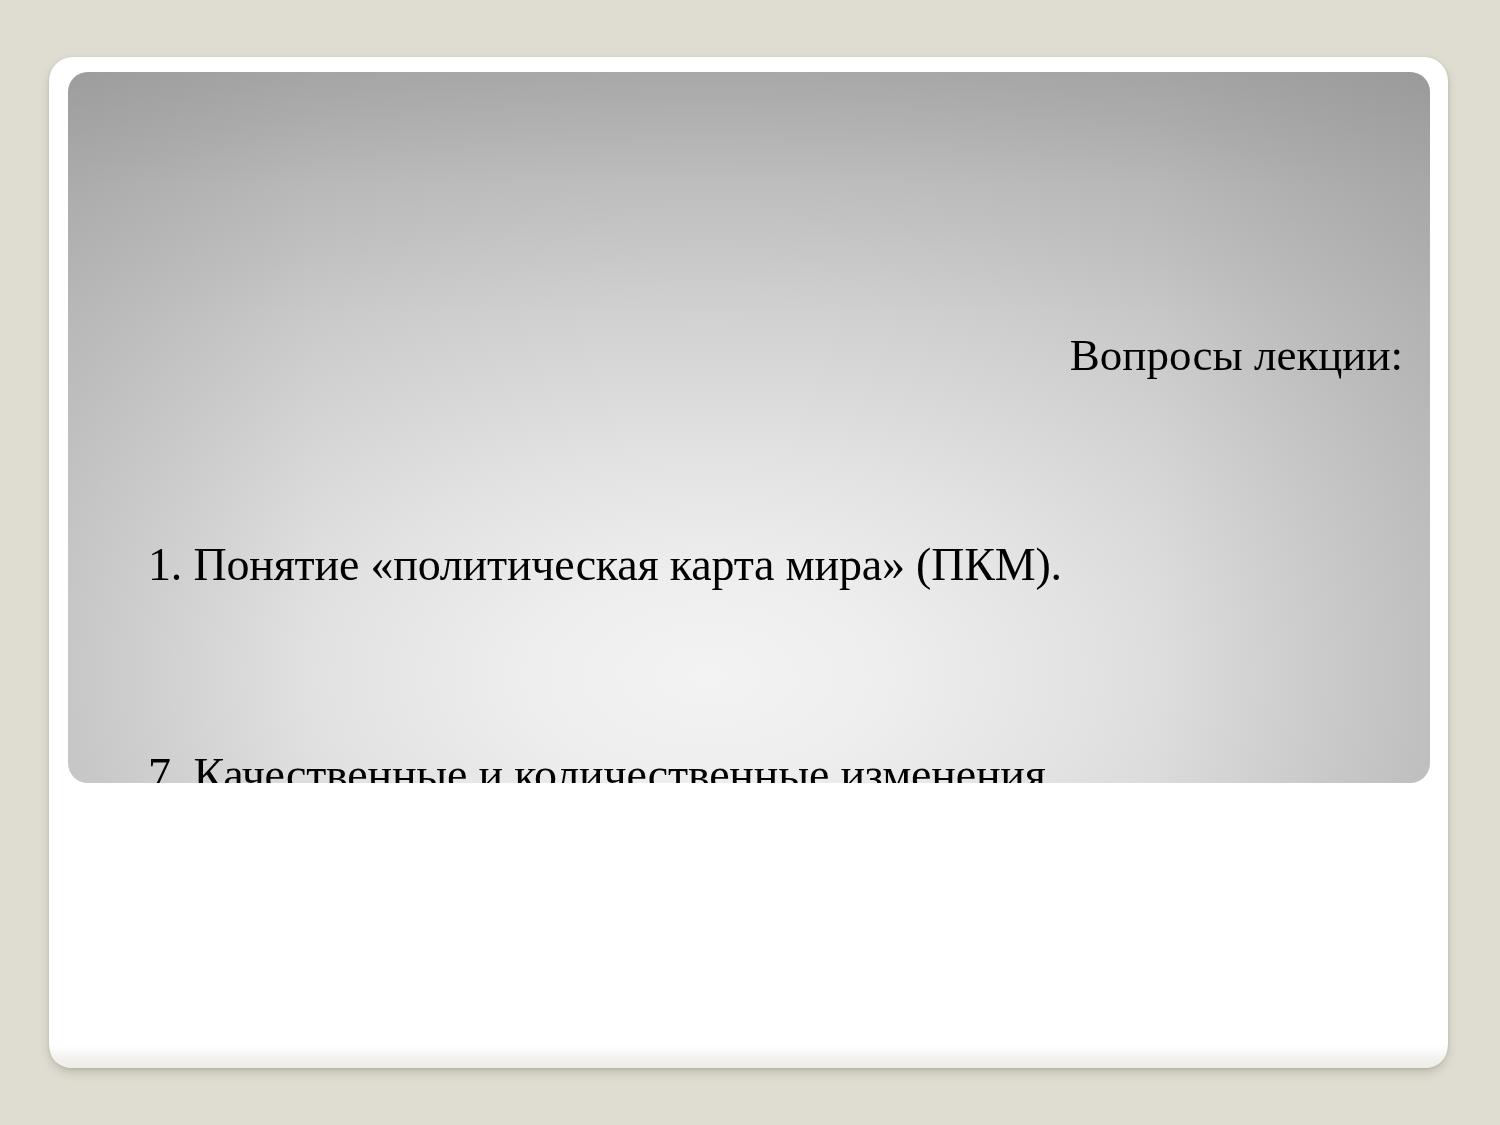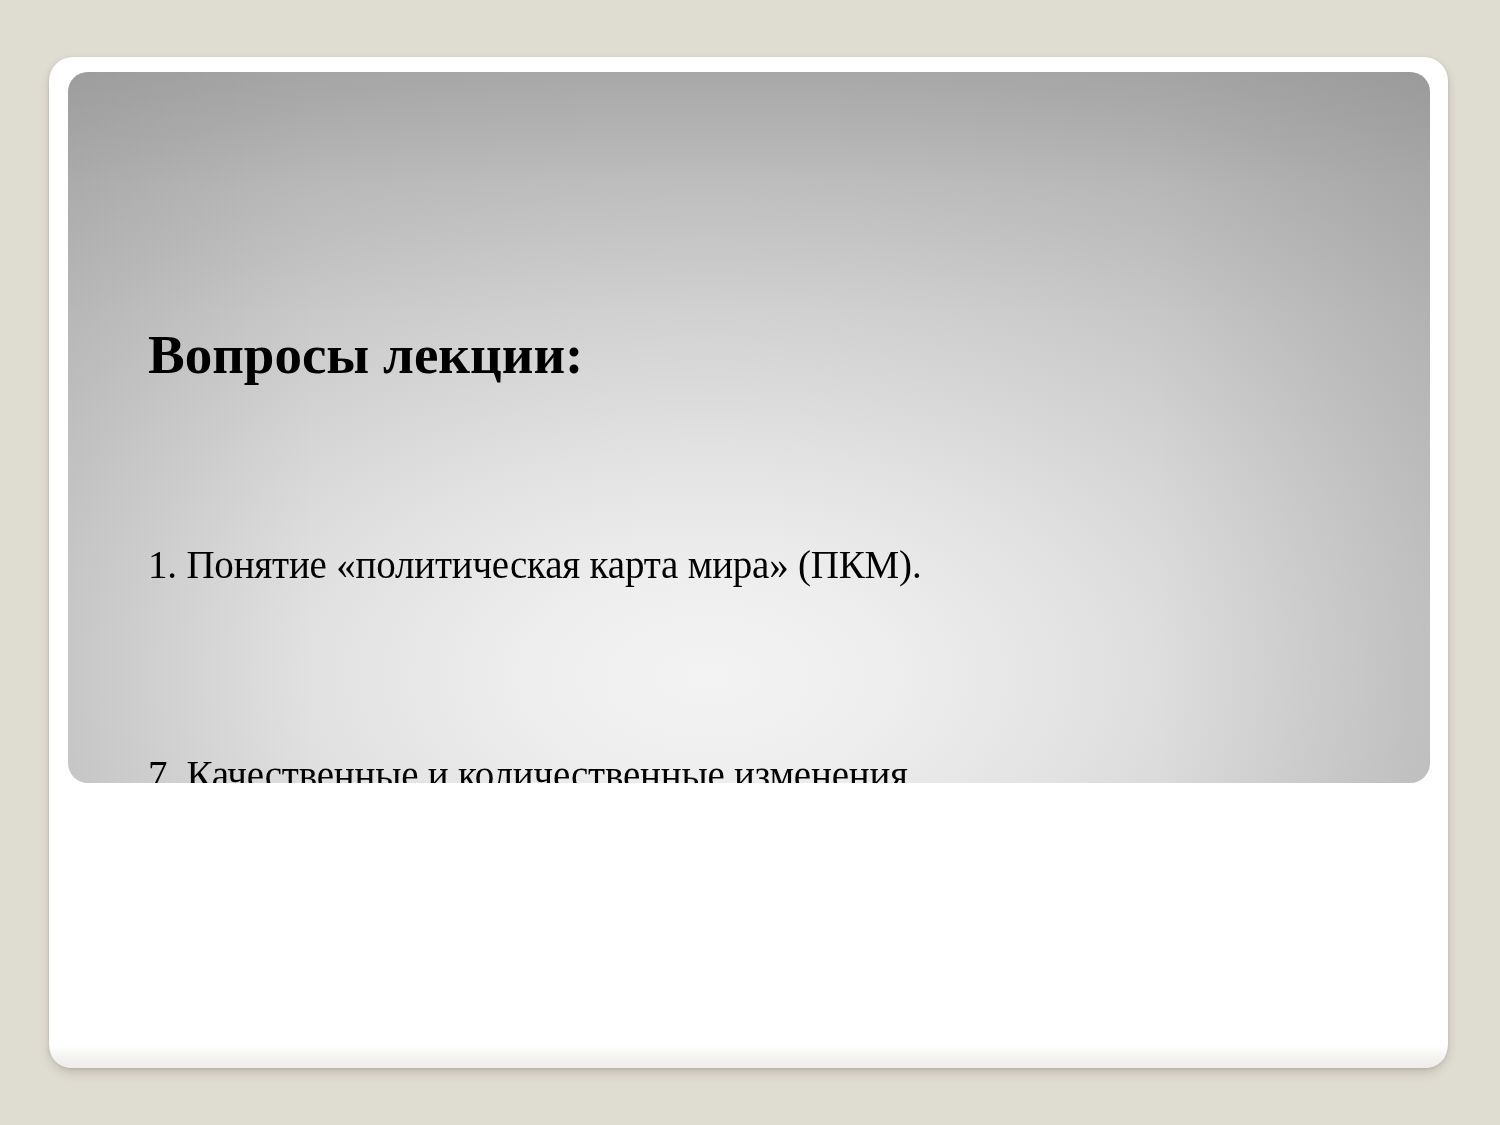--- a/index.html
+++ b/index.html
@@ -91,28 +91,29 @@
     color: #000000;
     font-family: "Liberation Serif", "DejaVu Serif", serif;
     font-size: 46px;
     line-height: 70px;
     letter-spacing: -0.2px;
     white-space: pre-wrap;
   }
 
   .text-line {
     display: block;
-    font-size: 39px;
+    font-size: 46px;
     line-height: 70px;
   }
 
   .text-line.is-heading {
-    font-weight: bold;
-    font-size: 55px;
+    font-weight: normal;
+    font-size: 45px;
     letter-spacing: 0px;
+    text-align: right;
   }
 </style>
 </head>
 <body>
 
 <div class="slide-stage">
 
   <div class="slide-card">
 
     <div class="content-panel">

